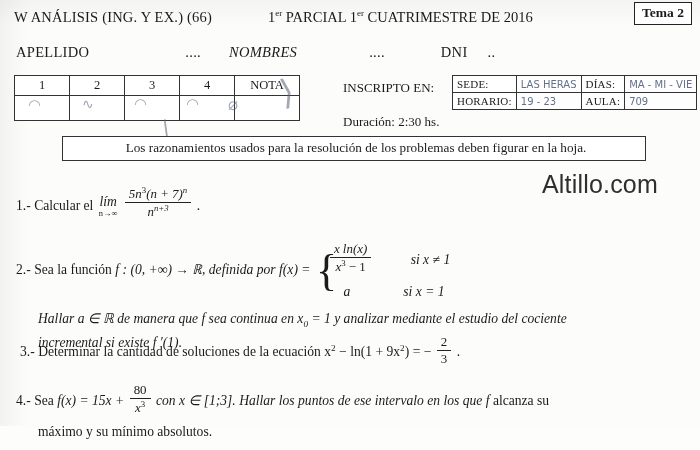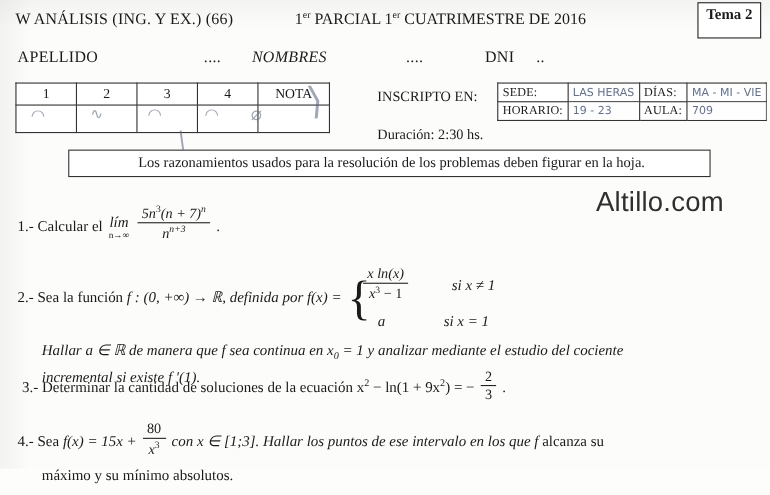--- a/index.html
+++ b/index.html
@@ -42,21 +42,21 @@
     margin-left: 56px;
     font-size: 14.5px;
     white-space: nowrap;
   }
   .hdr-mid sup { font-size: 9px; }
   .tema-box {
     position: absolute;
     right: 8px;
     top: 2px;
     border: 1.3px solid #222;
-    padding: 2px 7px 13px 7px;
+    padding: 2px 7px 3px 7px;
     font-size: 13.5px;
     font-weight: bold;
     background: #fff;
   }
   .line2 {
     position: absolute;
     left: 16px;
     top: 44px;
     width: 660px;
     font-size: 14.5px;

